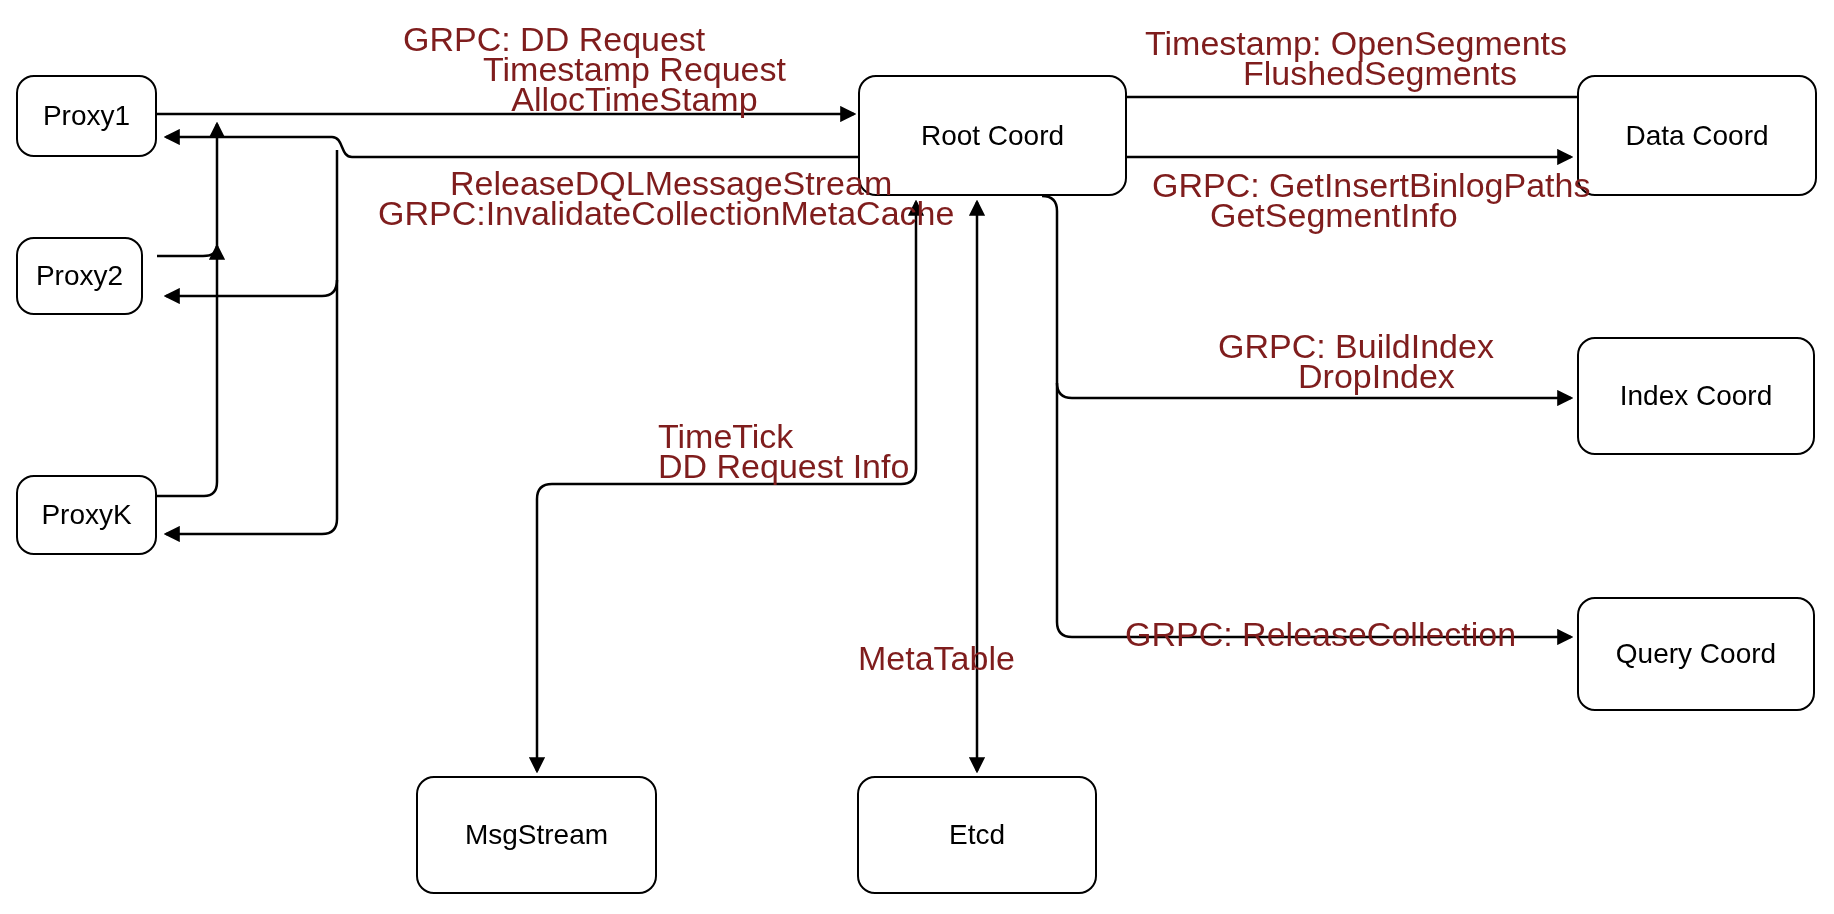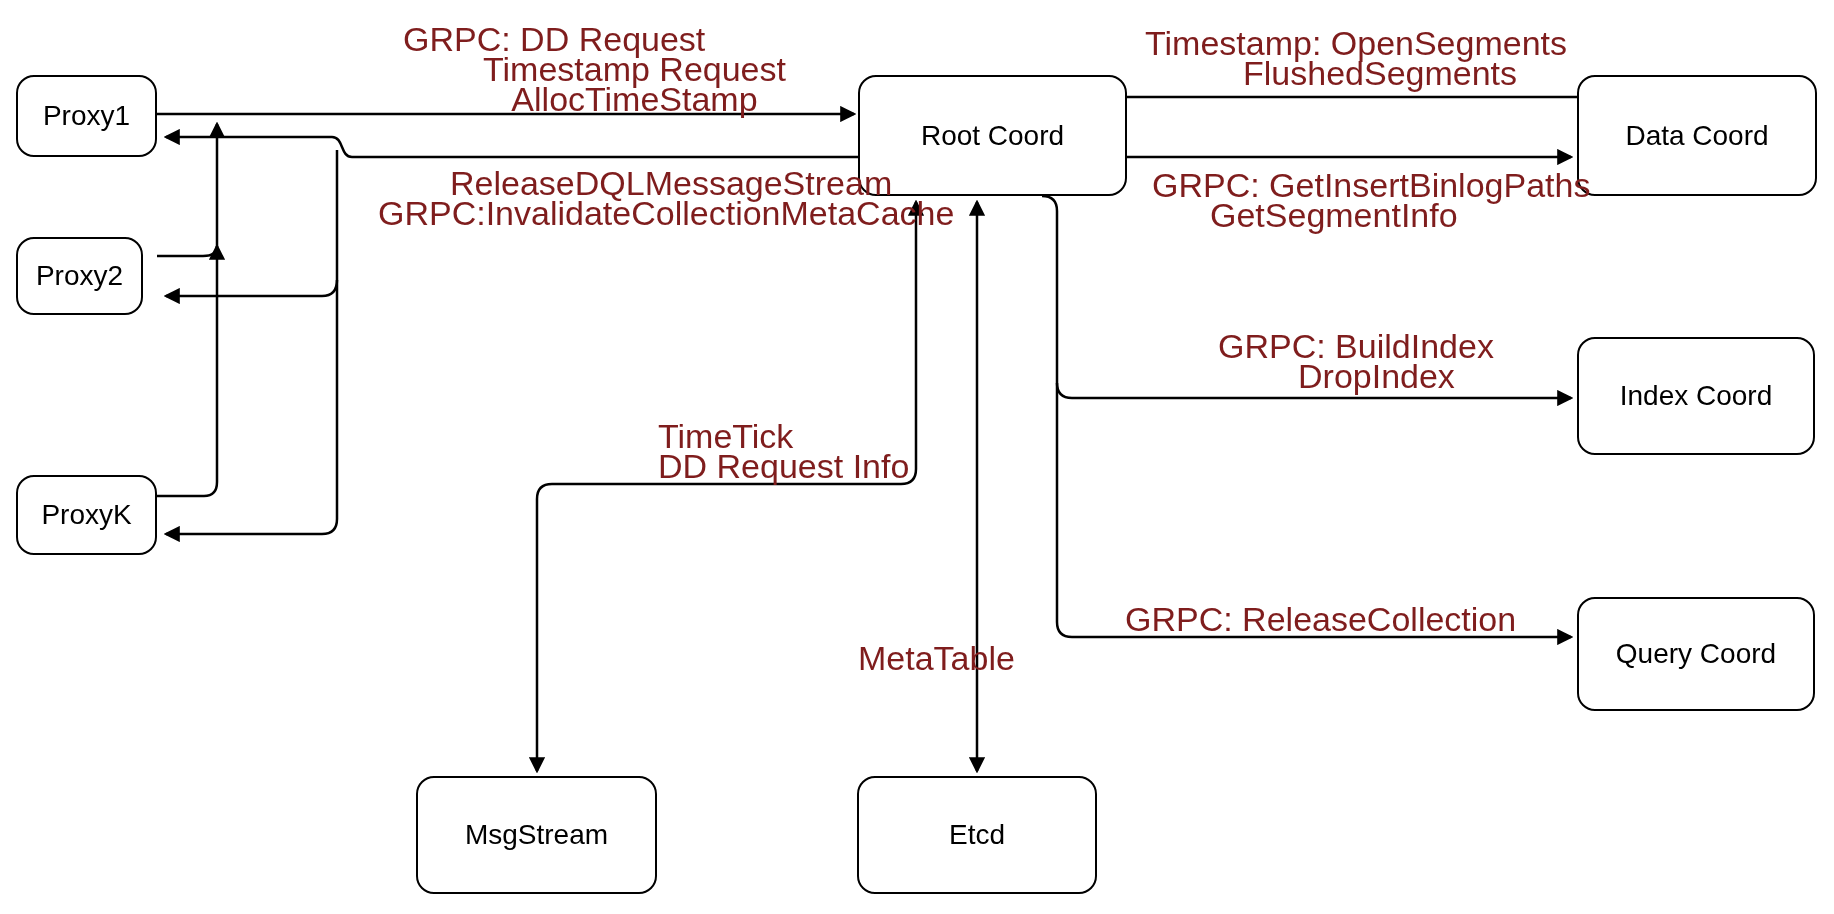--- a/index.html
+++ b/index.html
@@ -117,21 +117,21 @@
       </div>
       <div class="edge-label" style="left: 1152px; top: 170px;">
         <div style="padding-left: 0px;">GRPC: GetInsertBinlogPaths</div>
         <div style="padding-left: 58px;">GetSegmentInfo</div>
       </div>
       <div class="edge-label" style="left: 1218px; top: 331px;">
         <div style="padding-left: 0px;">GRPC: BuildIndex</div>
         <div style="padding-left: 80px;">DropIndex</div>
       </div>
       <div class="edge-label" style="left: 1125px; top: 604px;">
-        <div style="padding-left: 0px;">GRPC: ReleaseCollection</div>
+        <div style="padding-left: 0px; margin-top: 15px;">GRPC: ReleaseCollection</div>
       </div>
       <div class="edge-label" style="left: 640px; top: 421px; margin-left: 18px;">
         <div style="padding-left: 0px;">TimeTick</div>
         <div style="padding-left: 0px;">DD Request Info</div>
       </div>
       <div class="edge-label" style="left: 858px; top: 643px;">
         <div style="padding-left: 0px;">MetaTable</div>
       </div>
     </div>
 </div>

